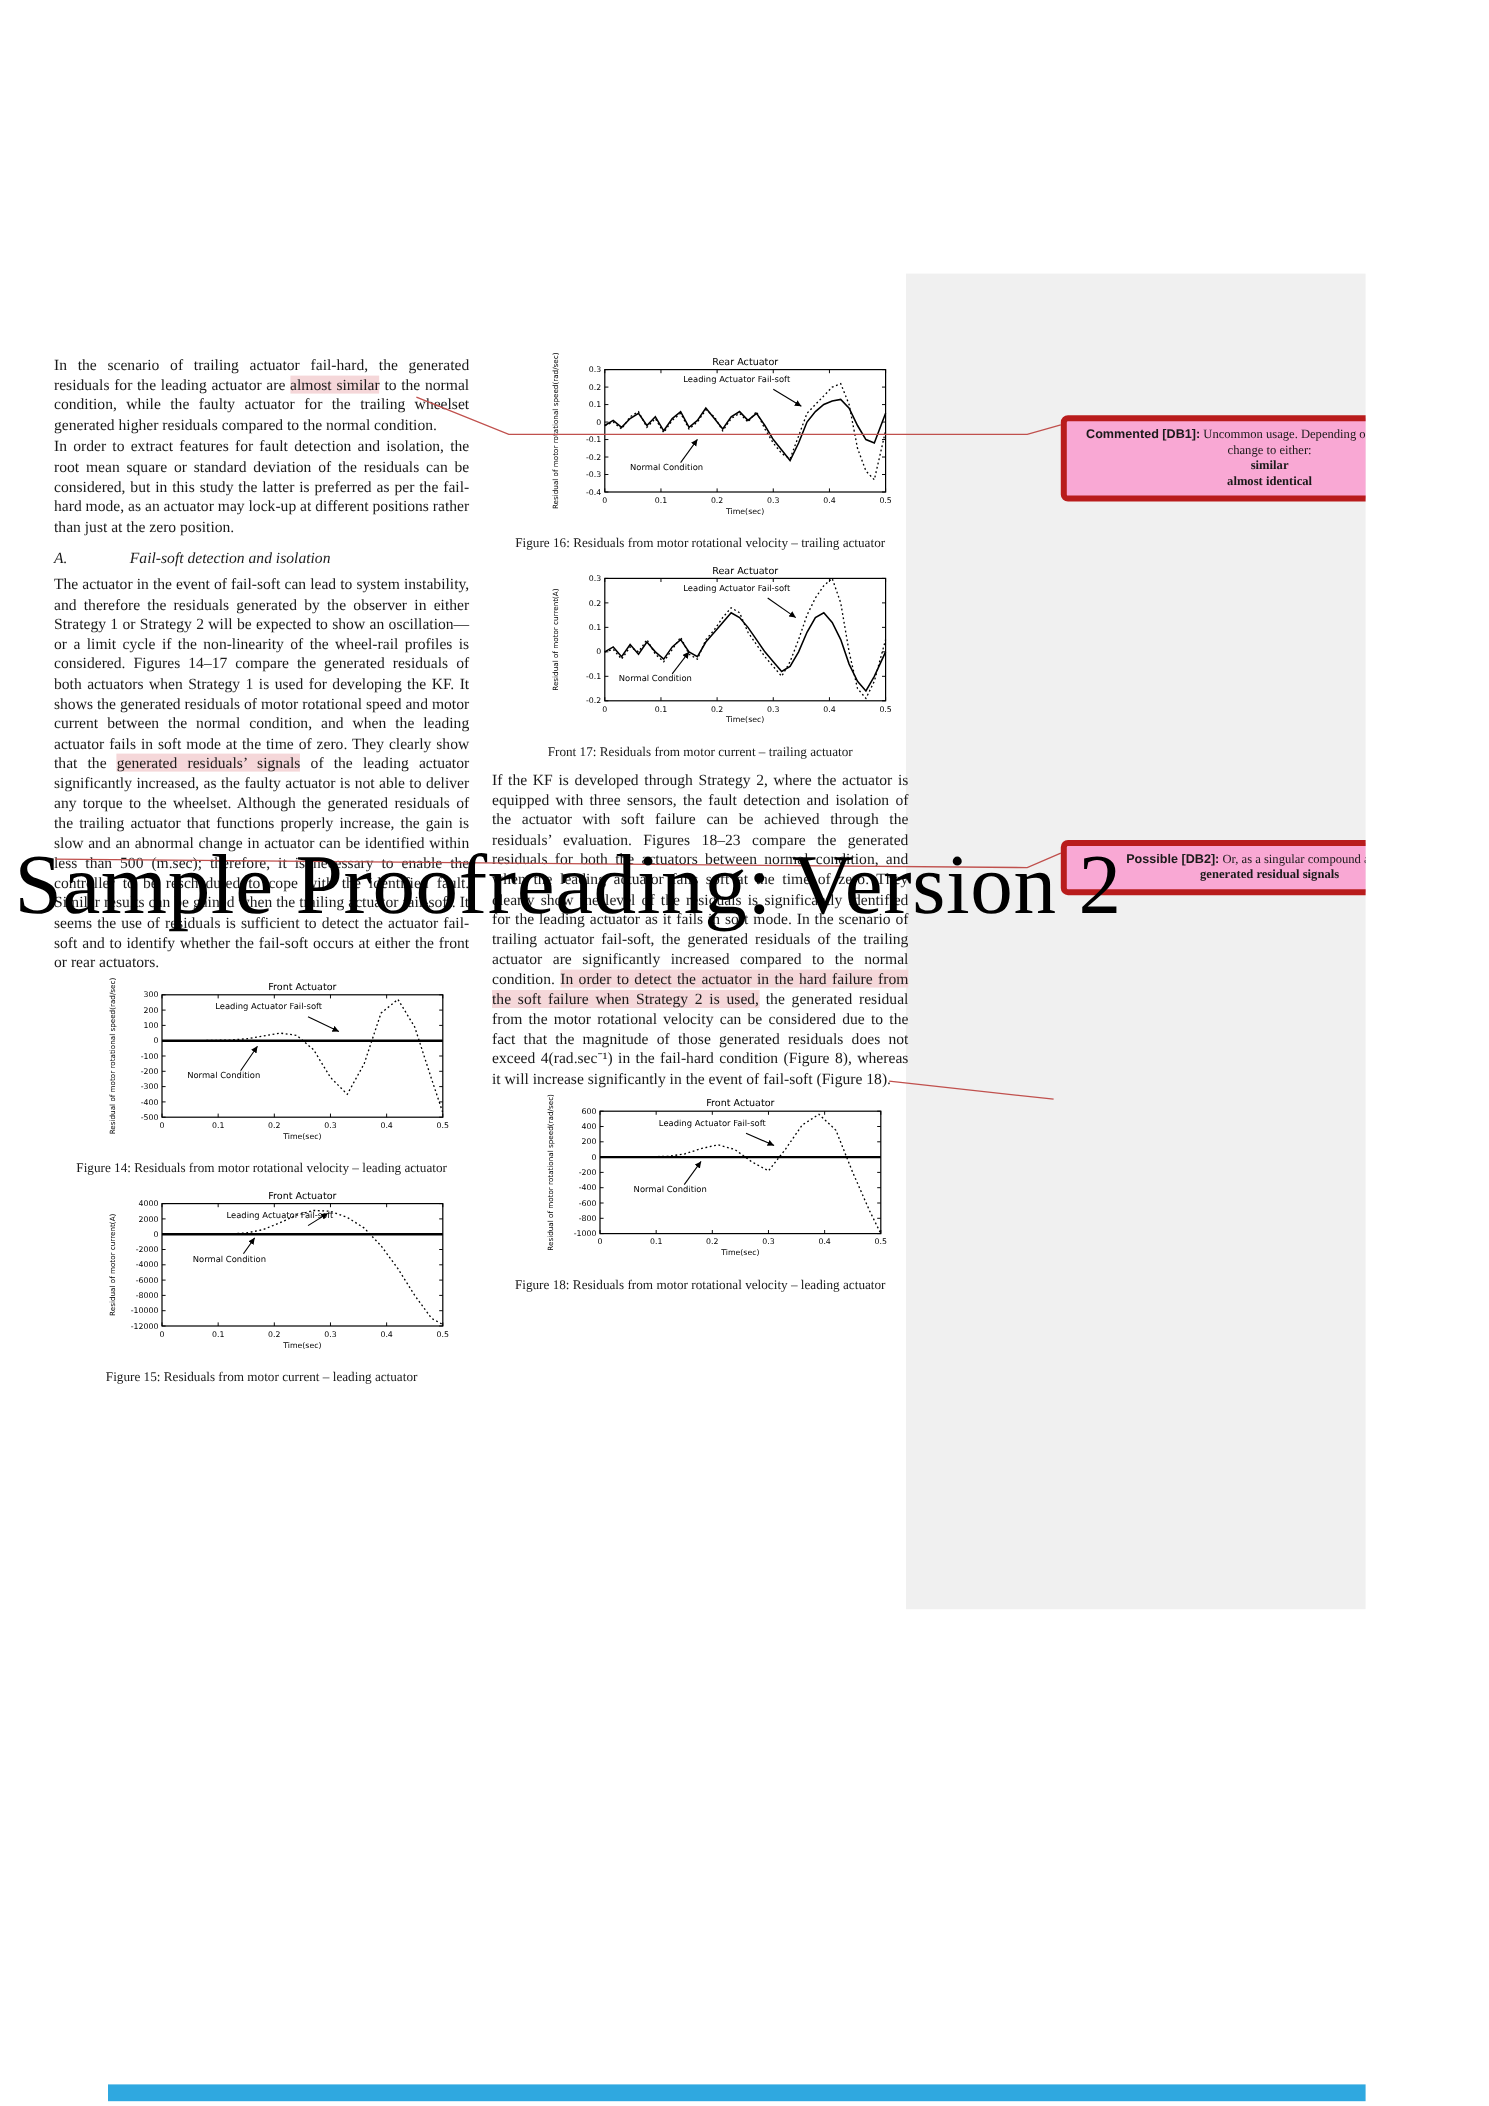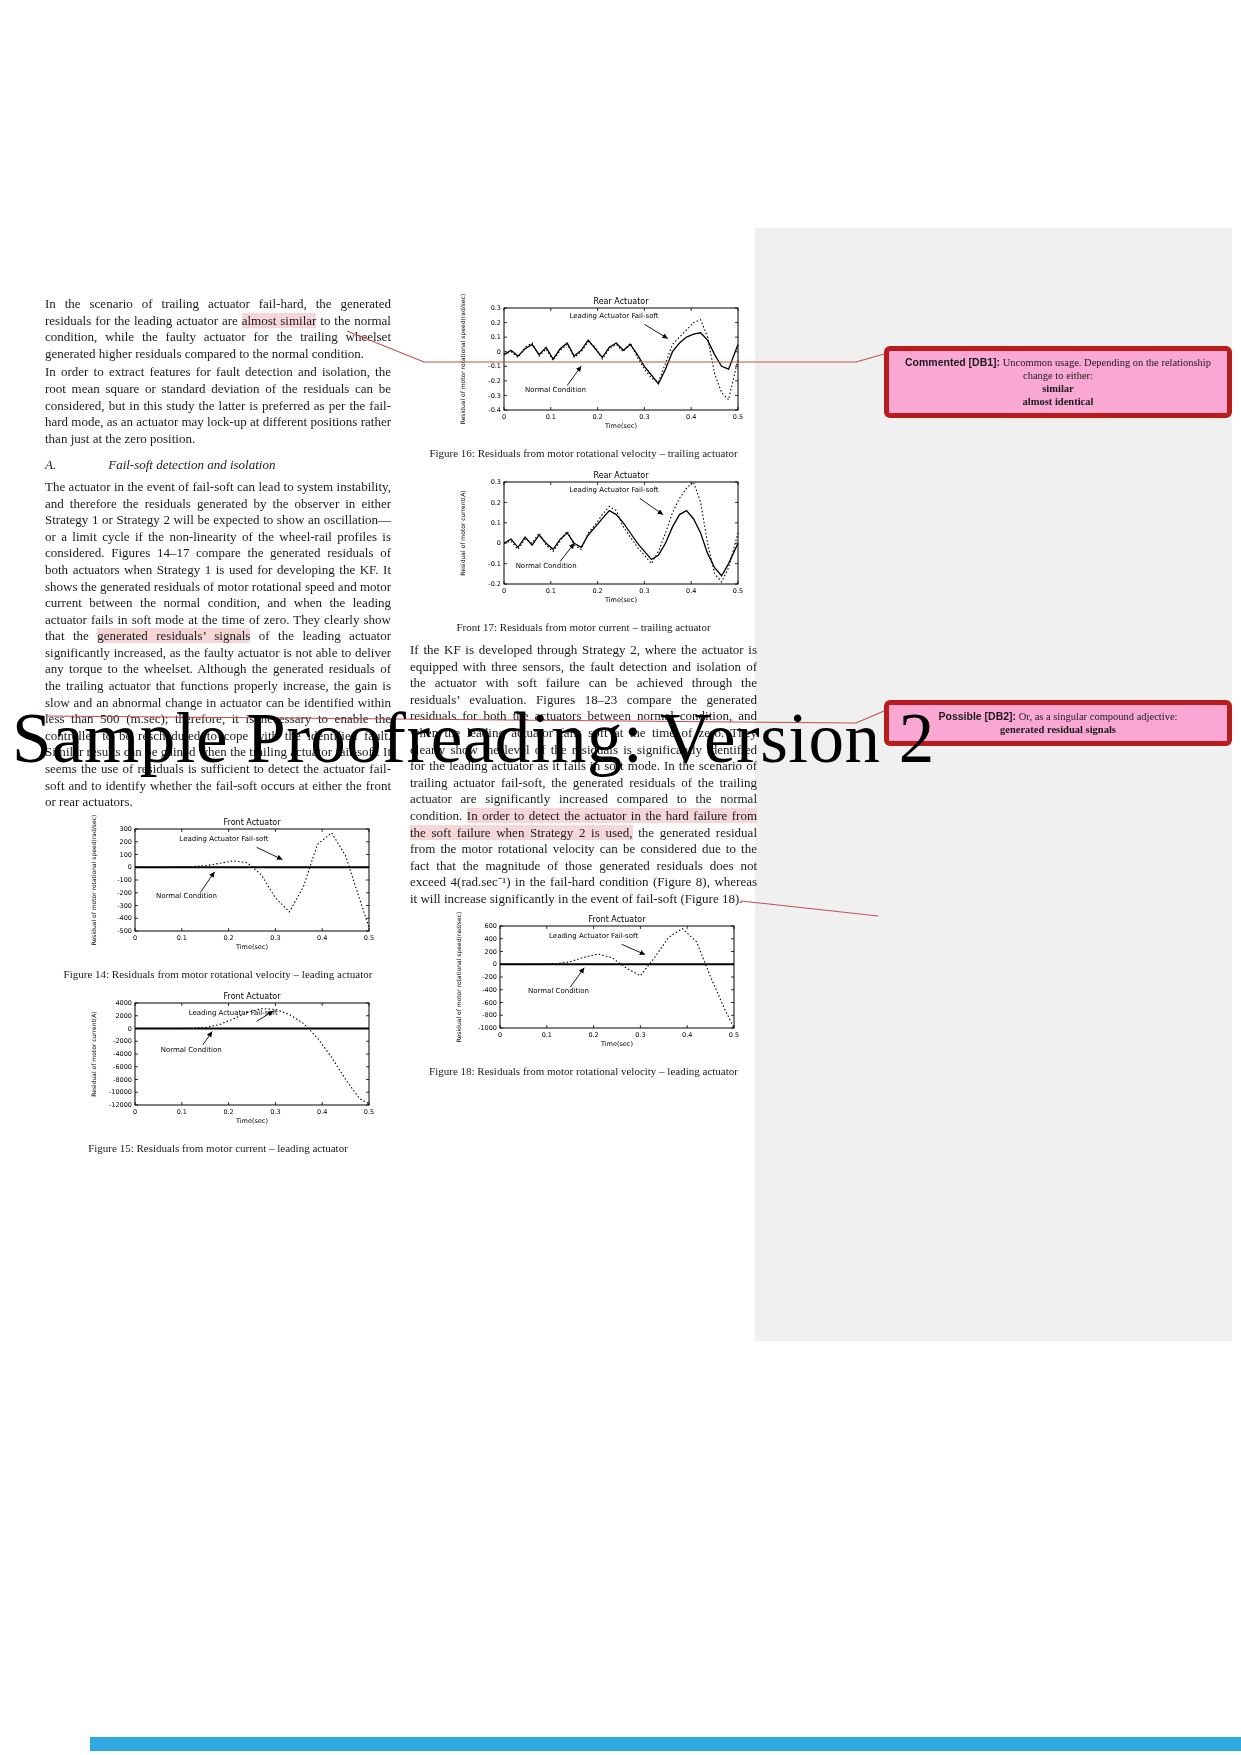--- a/index.html
+++ b/index.html
@@ -1,16 +1,16 @@
 <!DOCTYPE html>
 <html><head>
 <meta charset="utf-8">
 <style>
   html,body{margin:0;padding:0;background:#fff;}
-  .page{position:relative;width:1241px;height:1755px;background:#fff;overflow:hidden;
+  .page{position:relative;width:1138px;height:1755px;background:#fff;overflow:hidden;
         font-family:"Liberation Serif",serif;color:#1a1a1a;}
   .sidebar-bg{position:absolute;left:755px;top:228px;width:477px;height:1113px;background:#f0f0f0;z-index:0;}
   .col{position:absolute;z-index:1;font-size:13px;line-height:16.6px;text-align:justify;}
   .col-left{left:45px;top:296px;width:346px;}
   .col-right{left:410px;top:290px;width:347px;}
   .col p{margin:0 0 2px 0;}
   .subhead{font-size:13px;font-weight:normal;font-style:italic;margin:10px 0 5px 0;text-align:left;}
   .subhead .sh-title{margin-left:52px;}
   .hl{background:#f5d7d9;}
   .figure{margin:4px 0 0 0;}

